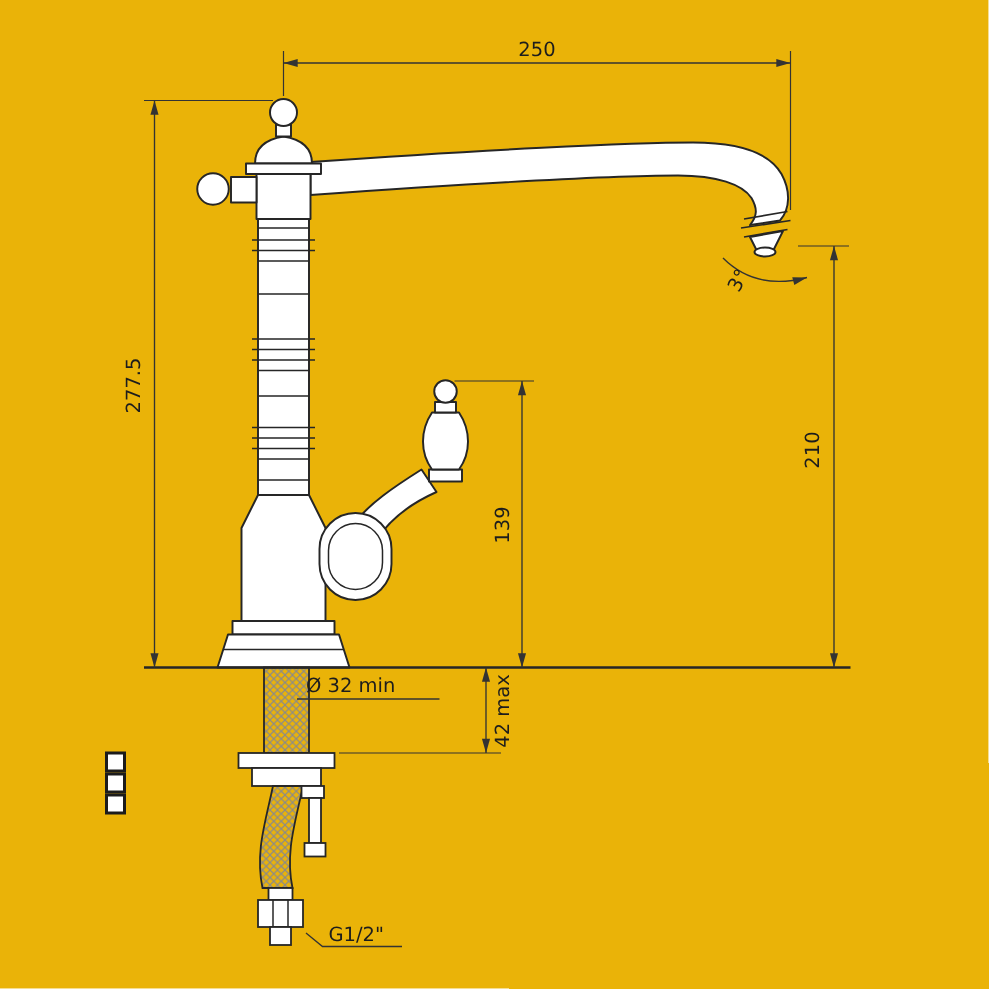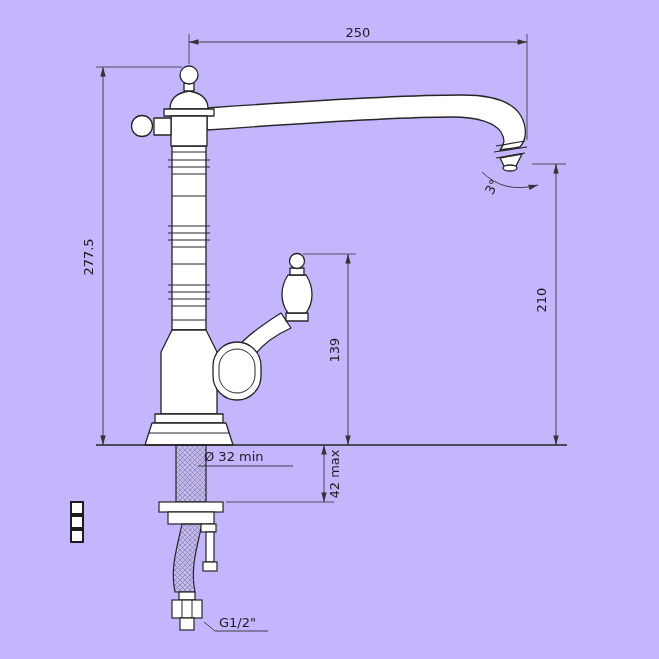--- a/index.html
+++ b/index.html
@@ -1,18 +1,18 @@
 <!DOCTYPE html>
 <html><head>
 <meta charset="utf-8">
 <style>
   * { margin: 0; padding: 0; box-sizing: border-box; }
   html, body { width: 659px; height: 659px; background: #ffffff; }
   body { font-family: "DejaVu Sans", sans-serif; }
-  .canvas { position: relative; width: 659px; height: 659px; background: #c4b5fd; overflow: hidden; }
+  .canvas { position: relative; width: 659px; height: 659px; background: #eab308; overflow: hidden; }
   svg { display: block; }
   svg text {
     font-family: "DejaVu Sans", sans-serif;
     font-size: 13px;
     fill: #1d1d1d;
   }
 </style>
 </head>
 <body>
 

